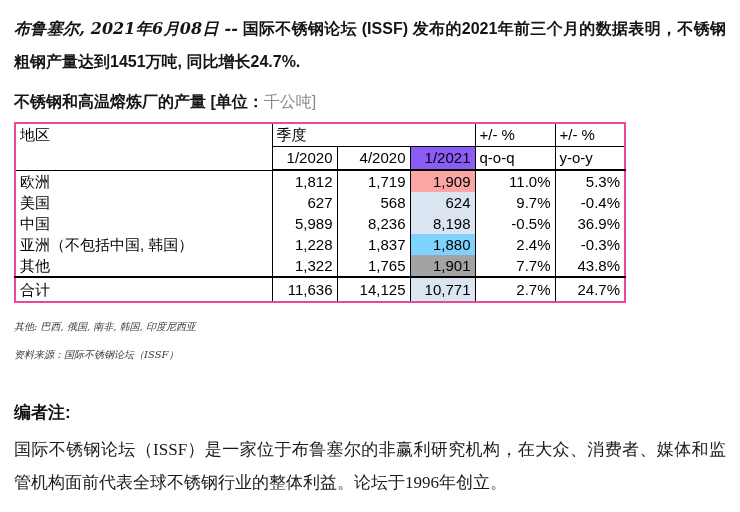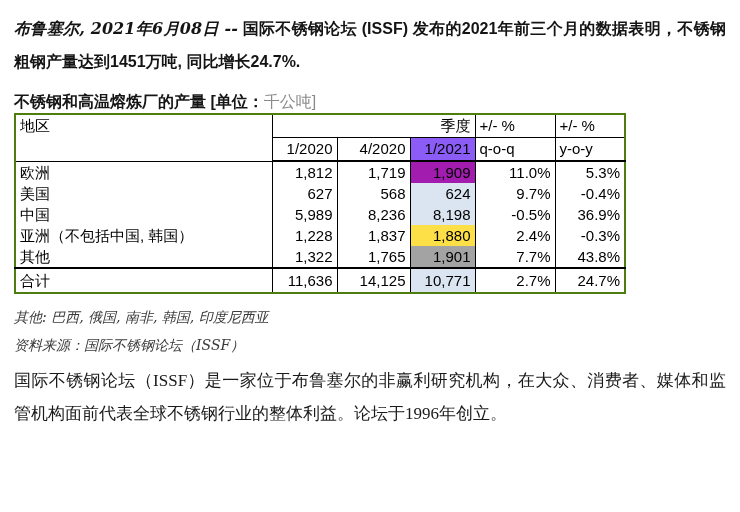--- a/index.html
+++ b/index.html
@@ -33,24 +33,25 @@
     font-weight: bold;
     color: #151515;
   }
   .table-title .unit {
     color: #8a8a8a;
     font-weight: normal;
   }
 
   
   table.data-table {
+    margin-top: 9px;
     border-collapse: collapse;
     table-layout: fixed;
     width: 610px;
-    border: 2px solid #4d7c0f;
+    border: 2px solid #ec4899;
     font-size: 15px;
     color: #000;
   }
   .data-table th, .data-table td {
     border-left: 1px solid #000;
     border-right: 1px solid #000;
     padding: 0 4px;
     height: 21px;
     line-height: 21px;
     font-weight: normal;
@@ -58,31 +59,31 @@
     overflow: hidden;
   }
   .data-table thead th { height: 22px; line-height: 22px; }
   .data-table thead tr.h1 th { border-bottom: 1px solid #000; }
   .data-table thead tr.h2 th,
   .data-table thead th.region-h { border-bottom: 2px solid #000; }
   .data-table tbody td { border-top: none; border-bottom: none; }
   .data-table tfoot td { border-top: 2px solid #000; height: 23px; line-height: 23px; }
 
   .region-h { text-align: left; vertical-align: top; }
-  .c-center { text-align: right; }
+  .c-center { text-align: left; }
   .c-left   { text-align: left; }
   .c-num    { text-align: right; }
   .c-region { text-align: left; }
   .bold     { font-weight: bold; }
 
   
   .footnote {
     font-family: "DejaVu Serif", serif;
     font-style: italic;
-    font-size: 14px;
+    font-size: 10px;
     color: #3a3a3a;
     line-height: 19px;
   }
   .footnote.first { margin-top: 14px; }
   .footnote.second { margin-top: 9px; }
 
   
   .editor-heading {
     margin-top: 37px;
     font-size: 17px;
@@ -134,21 +135,21 @@
         <th class="c-num hl" style="background: #8b5cf6;">1/2021</th>
         <th class="c-left">q-o-q</th>
         <th class="c-left">y-o-y</th>
       </tr>
     </thead>
     <tbody>
       <tr>
         <td class="c-region">欧洲</td>
         <td class="c-num">1,812</td>
         <td class="c-num">1,719</td>
-        <td class="c-num hl" style="background: #a21caf;">1,909</td>
+        <td class="c-num hl" style="background: #fca5a5;">1,909</td>
         <td class="c-num">11.0%</td>
         <td class="c-num">5.3%</td>
       </tr>
       <tr>
         <td class="c-region">美国</td>
         <td class="c-num">627</td>
         <td class="c-num">568</td>
         <td class="c-num hl" style="background: rgb(219, 229, 241);">624</td>
         <td class="c-num">9.7%</td>
         <td class="c-num">-0.4%</td>
@@ -158,21 +159,21 @@
         <td class="c-num">5,989</td>
         <td class="c-num">8,236</td>
         <td class="c-num hl" style="background: rgb(219, 229, 241);">8,198</td>
         <td class="c-num">-0.5%</td>
         <td class="c-num">36.9%</td>
       </tr>
       <tr>
         <td class="c-region">亚洲（不包括中国, 韩国）</td>
         <td class="c-num">1,228</td>
         <td class="c-num">1,837</td>
-        <td class="c-num hl" style="background: #fde047;">1,880</td>
+        <td class="c-num hl" style="background: #7dd3fc;">1,880</td>
         <td class="c-num">2.4%</td>
         <td class="c-num">-0.3%</td>
       </tr>
       <tr>
         <td class="c-region">其他</td>
         <td class="c-num">1,322</td>
         <td class="c-num">1,765</td>
         <td class="c-num hl" style="background: #a3a3a3;">1,901</td>
         <td class="c-num">7.7%</td>
         <td class="c-num">43.8%</td>
@@ -186,15 +187,16 @@
         <td class="c-num bold hl" style="background: rgb(219, 229, 241);">10,771</td>
         <td class="c-num">2.7%</td>
         <td class="c-num">24.7%</td>
       </tr>
     </tfoot>
   </table>
 
   <p class="footnote first">其他: 巴西, 俄国, 南非, 韩国, 印度尼西亚</p>
   <p class="footnote second">资料来源：国际不锈钢论坛（ISSF）</p>
 
+  <div class="editor-heading">编者注:</div>
   <p class="editor-body">国际不锈钢论坛（ISSF）是一家位于布鲁塞尔的非赢利研究机构，在大众、消费者、媒体和监管机构面前代表全球不锈钢行业的整体利益。论坛于1996年创立。</p>
 
 </div>
 
 </body></html>

